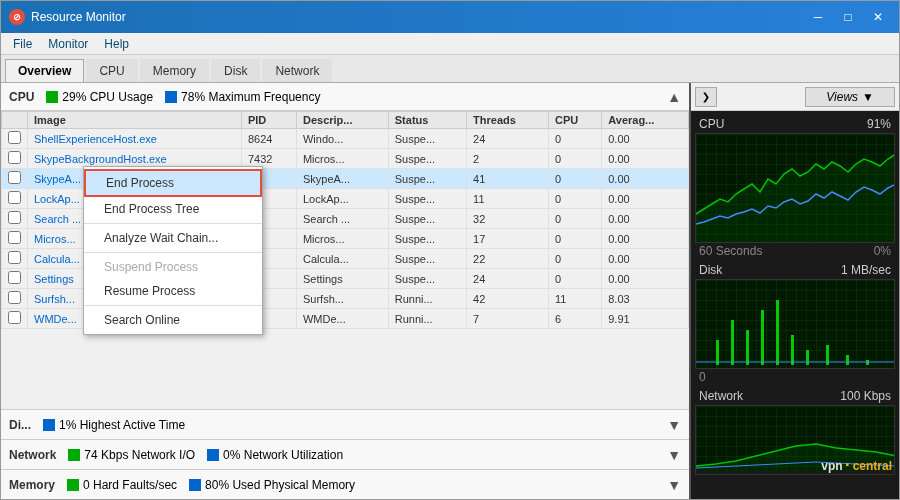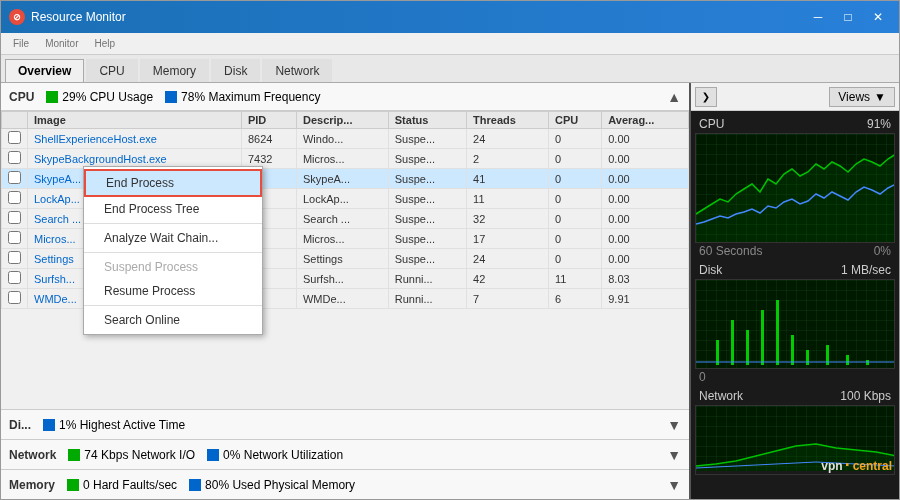--- a/index.html
+++ b/index.html
@@ -9,21 +9,21 @@
 
     
     .title-bar { background: linear-gradient(to right, #1a6fb5, #2980d9); height: 32px; display: flex; align-items: center; padding: 0 8px; color: white; user-select: none; }
     .title-bar-icon { width: 16px; height: 16px; background: #e74c3c; border-radius: 50%; margin-right: 6px; display: flex; align-items: center; justify-content: center; font-size: 9px; color: white; font-weight: bold; }
     .title-bar-text { flex: 1; font-size: 12px; color: white; }
     .title-bar-buttons { display: flex; gap: 4px; }
     .tb-btn { width: 26px; height: 20px; background: transparent; border: none; color: white; cursor: pointer; font-size: 12px; display: flex; align-items: center; justify-content: center; }
 
     
     .menu-bar { background: #f0f0f0; height: 22px; display: flex; align-items: center; padding: 0 4px; border-bottom: 1px solid #ccc; }
-    .menu-item { padding: 2px 8px; cursor: pointer; font-size: 10px; color: #737373; }
+    .menu-item { padding: 2px 8px; cursor: pointer; font-size: 12px; color: #0c4a6e; }
 
     
     .tabs { display: flex; background: #e8e8e8; border-bottom: 1px solid #aaa; padding: 0 4px; padding-top: 4px; }
     .tab { padding: 4px 12px; cursor: pointer; font-size: 12px; border: 1px solid transparent; border-bottom: none; margin-right: 2px; background: #e0e0e0; color: #333; }
     .tab.active { background: #f0f0f0; border-color: #aaa; border-bottom-color: #f0f0f0; color: #000; font-weight: 600; }
 
     
     .main-content { display: flex; flex: 1; overflow: hidden; }
 
     
@@ -58,21 +58,21 @@
 
     
     .bottom-sections { display: flex; flex-direction: column; border-radius: 6px; }
     .mini-section { height: 30px; background: #f8f8f8; border-top: 1px solid #ccc; display: flex; align-items: center; padding: 0 8px; gap: 12px; cursor: pointer; }
     .mini-title { font-weight: bold; font-size: 12px; color: #333; }
 
     
     .right-panel { width: 210px; background: #1a1a1a; border-left: 2px solid #555; display: flex; flex-direction: column; overflow: hidden; }
     .graph-toolbar { background: #f0f0f0; height: 28px; display: flex; align-items: center; padding: 0 4px; border-bottom: 1px solid #ccc; gap: 4px; }
     .graph-nav-btn { width: 22px; height: 20px; background: #e0e0e0; border: 1px solid #aaa; cursor: pointer; display: flex; align-items: center; justify-content: center; font-size: 10px; }
-    .views-btn { padding: 2px 8px; background: #e0e0e0; border: 1px solid #aaa; cursor: pointer; font-size: 11px; display: flex; align-items: center; gap: 4px; margin-left: auto; }
+    .views-btn { padding: 2px 20px; background: #e0e0e0; border: 1px solid #aaa; cursor: pointer; font-size: 11px; display: flex; align-items: center; gap: 4px; margin-left: auto; font-style: italic; }
 
     .graph-area { flex: 1; display: flex; flex-direction: column; padding: 4px; gap: 2px; overflow: hidden; }
     .graph-label { color: #ccc; font-size: 10px; padding: 2px 4px; display: flex; justify-content: space-between; }
     .graph-canvas { background: #1a1a1a; border: 1px solid #333; position: relative; overflow: hidden; }
 
     .cpu-graph { height: 110px; }
     .disk-graph { height: 90px; }
     .network-graph { height: 70px; }
 
     .graph-footer { color: #888; font-size: 9px; padding: 1px 4px; display: flex; justify-content: space-between; }
@@ -204,20 +204,30 @@
       <td class="process-name">Micros...</td>
       <td></td>
       <td>Micros...</td>
       <td>Suspe...</td>
       <td>17</td>
       <td>0</td>
       <td>0.00</td>
     </tr>
                 <tr>
       <td class="checkbox-col"><input type="checkbox" style=""></td>
+      <td class="process-name">Calcula...</td>
+      <td></td>
+      <td>Calcula...</td>
+      <td>Suspe...</td>
+      <td>22</td>
+      <td>0</td>
+      <td>0.00</td>
+    </tr>
+                <tr>
+      <td class="checkbox-col"><input type="checkbox" style=""></td>
       <td class="process-name">Settings</td>
       <td></td>
       <td>Settings</td>
       <td>Suspe...</td>
       <td>24</td>
       <td>0</td>
       <td>0.00</td>
     </tr>
                 <tr>
       <td class="checkbox-col"><input type="checkbox" style=""></td>

